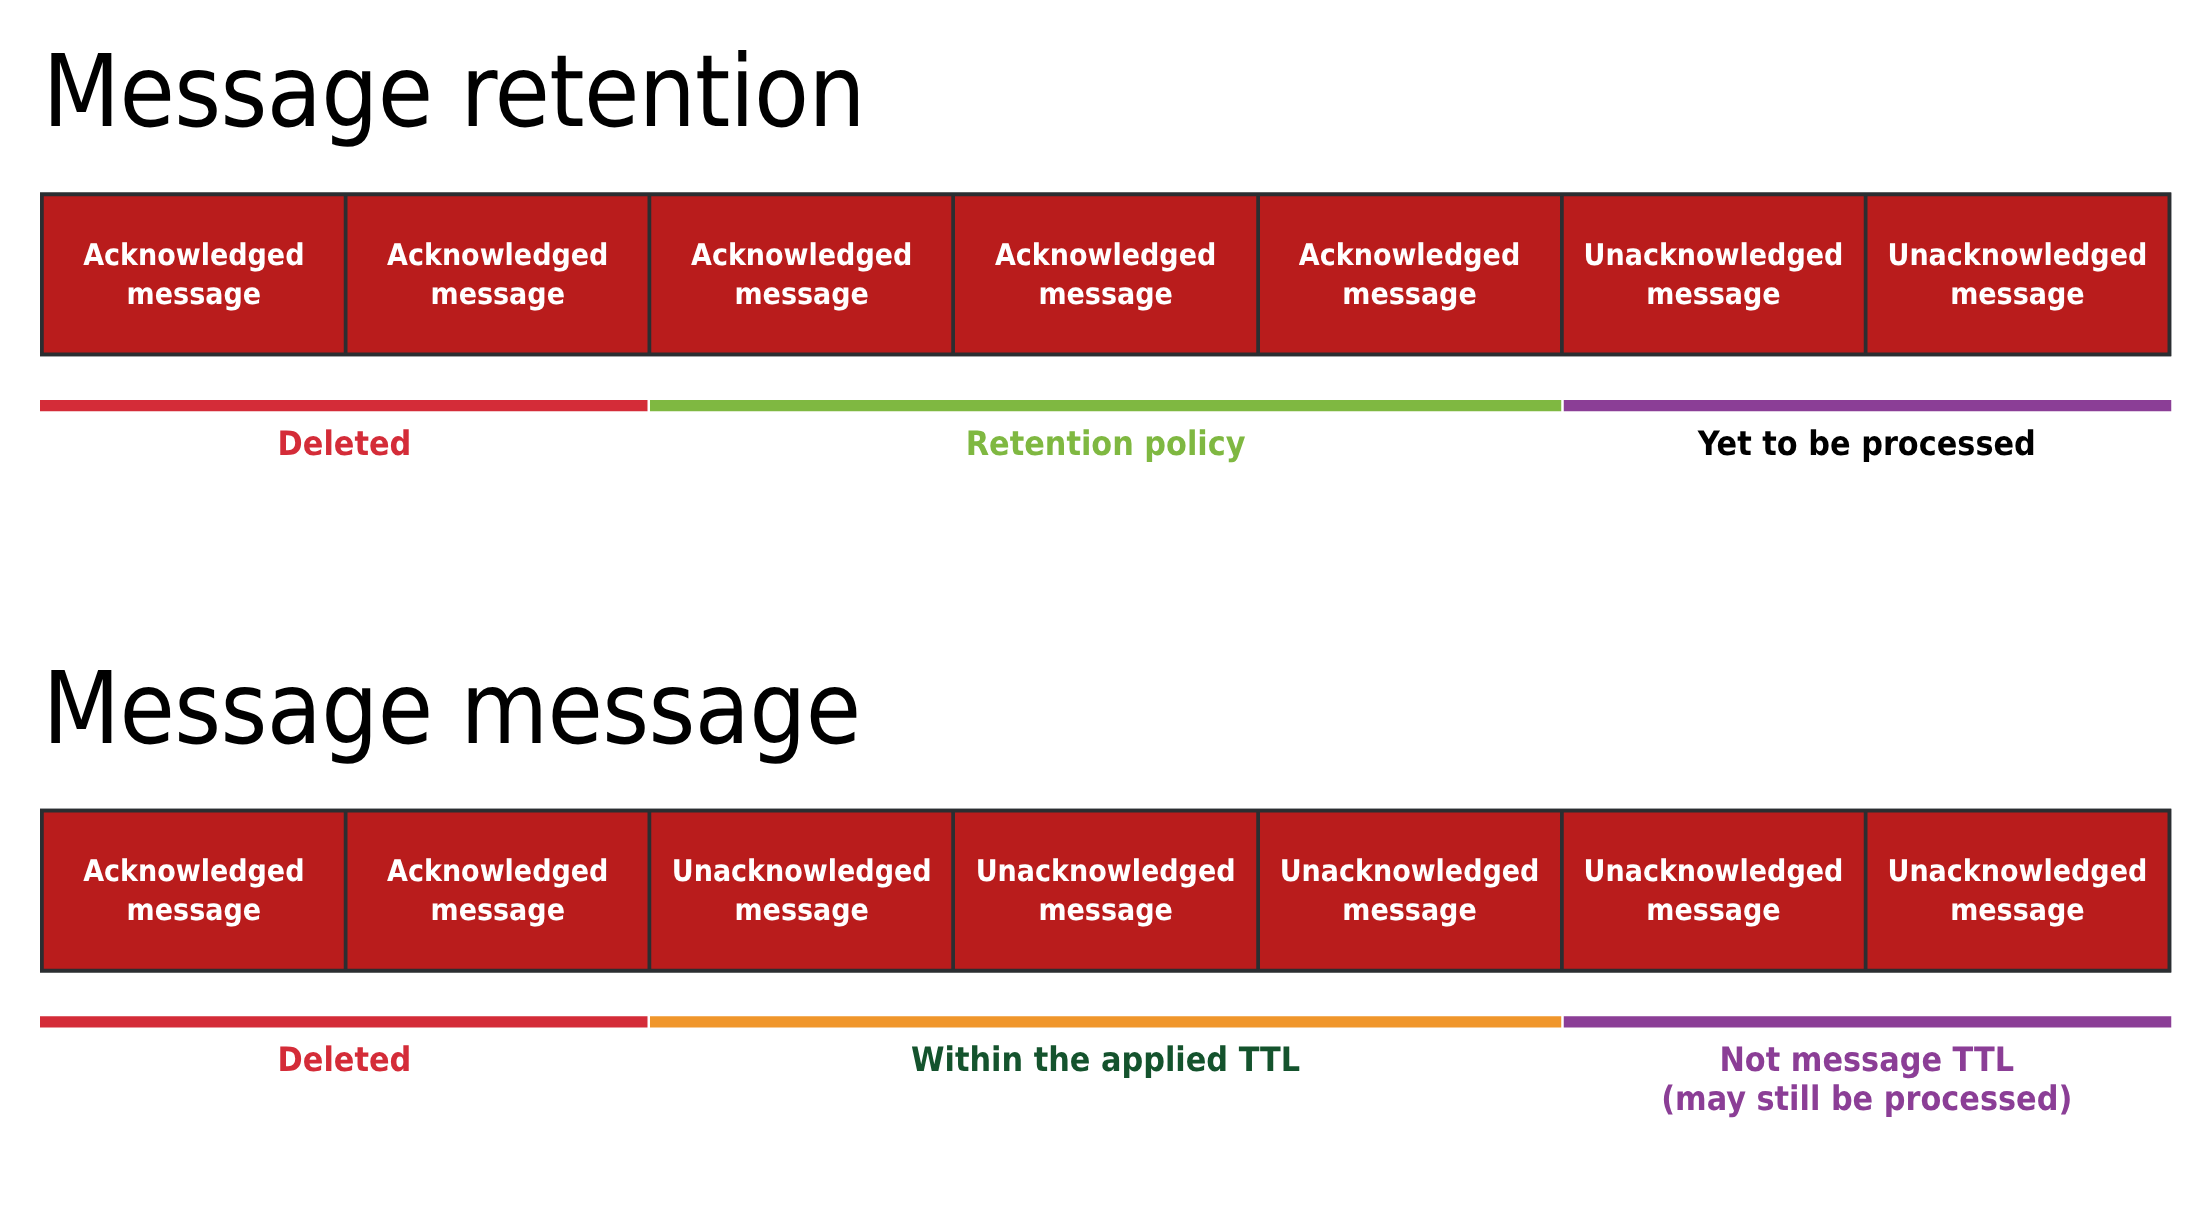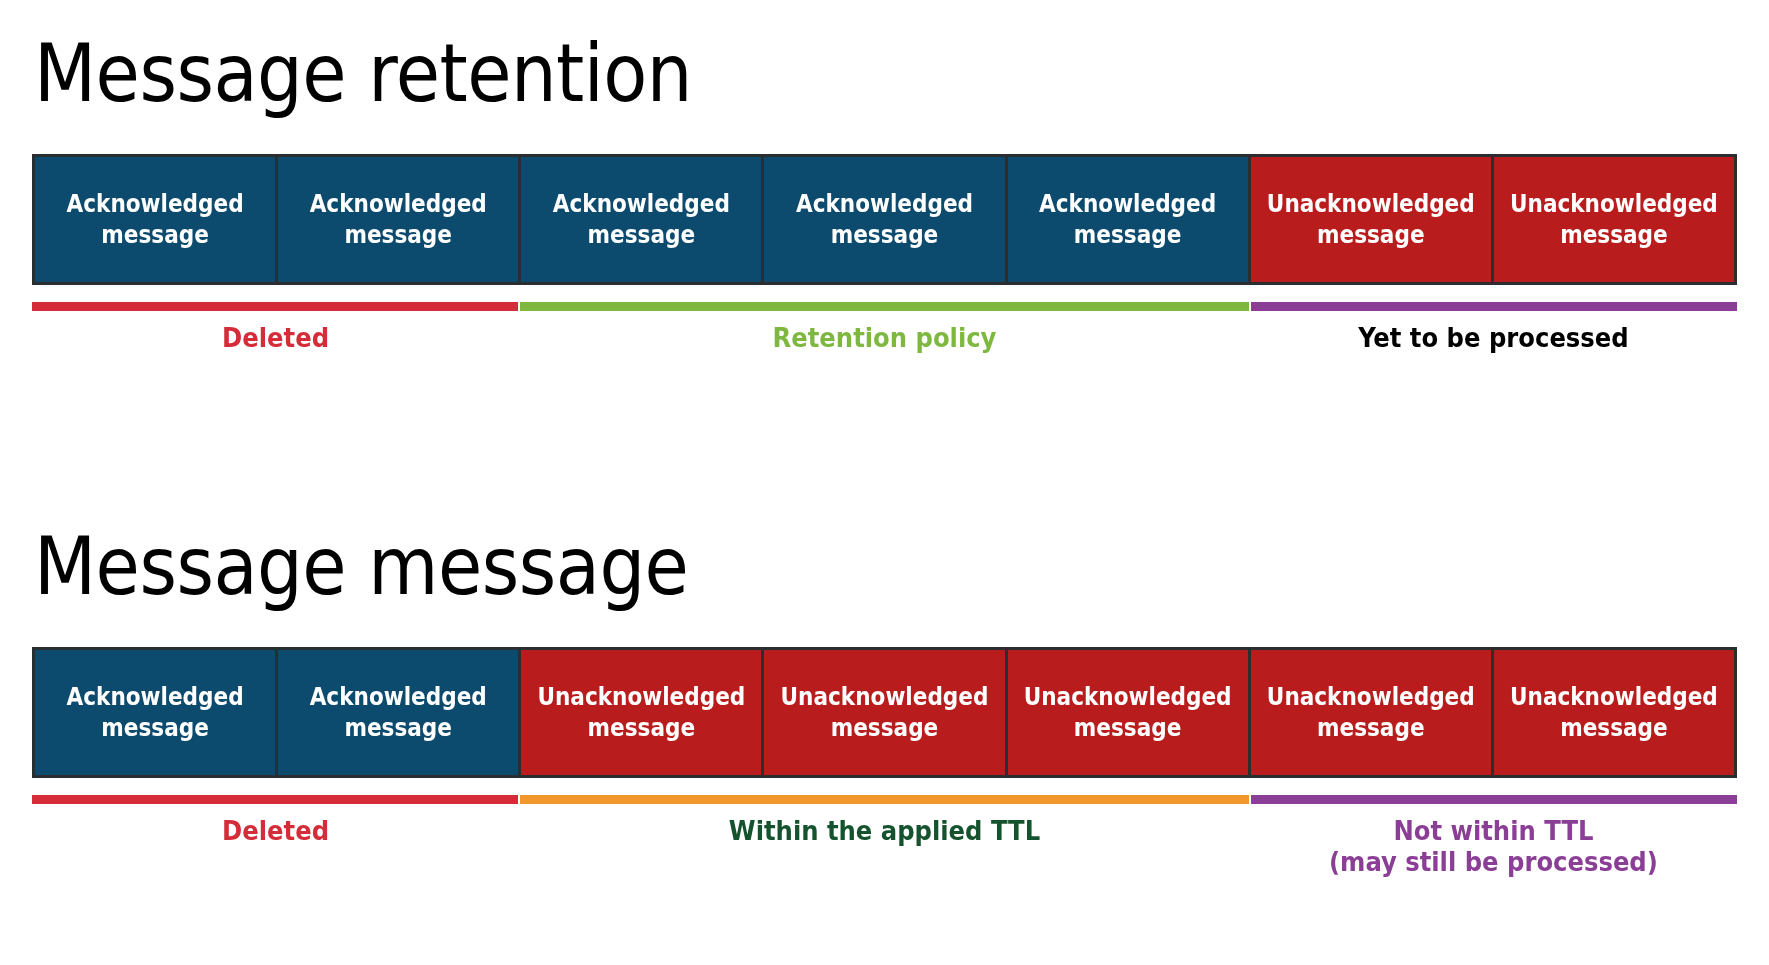--- a/index.html
+++ b/index.html
@@ -61,29 +61,29 @@
     text-align: center;
     color: #ffffff;
     font-family: "DejaVu Sans Condensed", "Liberation Sans Narrow", "Liberation Sans", sans-serif;
     font-size: 24px;
     font-weight: bold;
     line-height: 1.28;
     padding: 0 4px;
     box-sizing: border-box;
     min-width: 0;
   }
-  .message-box.ack   { background: #0c4a6e; }
+  .message-box.ack   { background: #b91c1c; }
   .message-box.unack { background: #b91c1c; justify-content: flex-end; }
   .message-box .label-text {
     display: block;
   }
 
   
   .legend {
-    margin-top: 17px;
+    margin-top: 35px;
     width: 1705px;
   }
   .legend-bars {
     display: flex;
     width: 100%;
     height: 9px;
     gap: 2px;
   }
   .legend-bar {
     height: 9px;
@@ -192,19 +192,19 @@
 
     <div class="legend">
       <div class="legend-bars">
         <div class="legend-bar" style="flex:2 1 0;background:#d42c38"></div>
         <div class="legend-bar" style="flex:3 1 0;background:#f0962b"></div>
         <div class="legend-bar" style="flex:2 1 0;background:#8b3e96"></div>
       </div>
       <div class="legend-labels">
         <div class="legend-label" style="flex:2 1 0;color:#d42c38">Deleted</div>
         <div class="legend-label" style="flex:3 1 0;color:#14532d">Within the applied TTL</div>
-        <div class="legend-label" style="flex:2 1 0;color:#8b3e96">Not within TTL
+        <div class="legend-label" style="flex:2 1 0;color:#8b3e96">Not message TTL
 (may still be processed)</div>
       </div>
     </div>
   </div>
 
 </div>
 
 </body></html>

